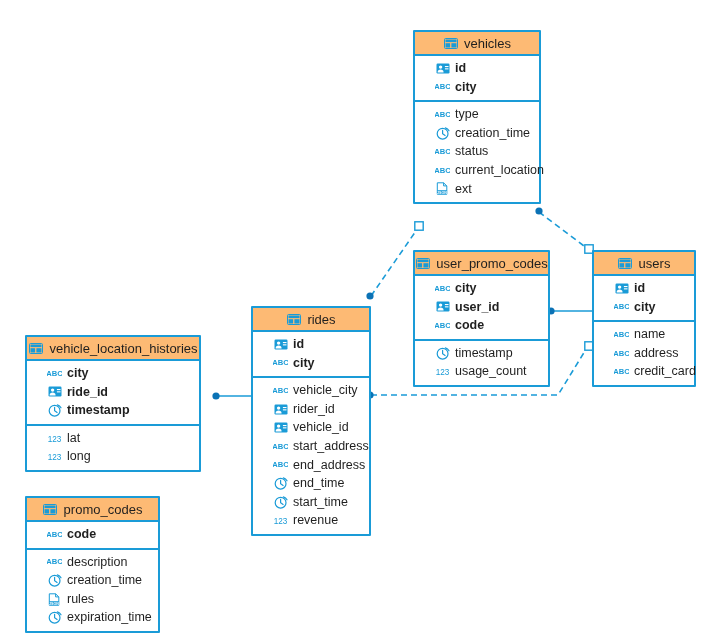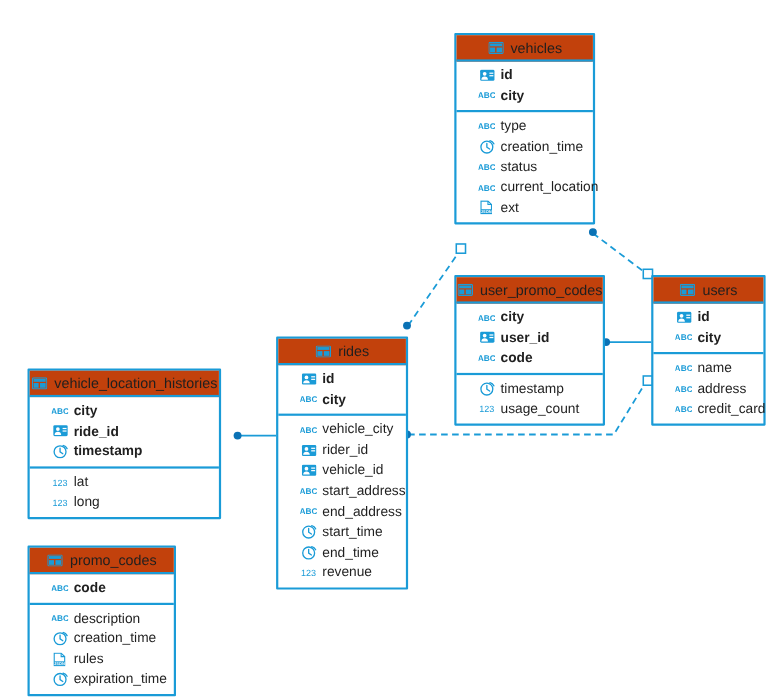--- a/index.html
+++ b/index.html
@@ -35,21 +35,21 @@
     border-radius: 1px;
   }
   .tbl-header {
     box-sizing: border-box;
     height: 24px;
     display: flex;
     align-items: center;
     justify-content: center;
     gap: 6px;
     border-bottom: 2px solid #1a9bd7;
-    background: #c2410c;
+    background: #fdba74;
     padding: 0 6px;
   }
   .tbl-title {
     font-size: 13px;
     color: #1f1f1f;
     white-space: nowrap;
     line-height: 1;
   }
   .col-group {
     box-sizing: border-box;
@@ -406,31 +406,31 @@
             <span class="col-name">end_address</span>
           </div>
           <div class="col">
             <span class="icon">
               <svg width="14" height="13" viewBox="0 0 14 13">
                 <circle cx="6.6" cy="6.7" r="5.4" fill="none" stroke="#1a9bd7" stroke-width="1.2"></circle>
                 <path d="M6.6 3.4v3.4l2.5 1.7" fill="none" stroke="#1a9bd7" stroke-width="1.2" stroke-linecap="round"></path>
                 <path d="M9.4 0.9c1.6 0.4 2.9 1.5 3.6 2.9" fill="none" stroke="#1a9bd7" stroke-width="1.2" stroke-linecap="round"></path>
               </svg>
             </span>
+            <span class="col-name">end_time</span>
+          </div>
+          <div class="col">
+            <span class="icon">
+              <svg width="14" height="13" viewBox="0 0 14 13">
+                <circle cx="6.6" cy="6.7" r="5.4" fill="none" stroke="#1a9bd7" stroke-width="1.2"></circle>
+                <path d="M6.6 3.4v3.4l2.5 1.7" fill="none" stroke="#1a9bd7" stroke-width="1.2" stroke-linecap="round"></path>
+                <path d="M9.4 0.9c1.6 0.4 2.9 1.5 3.6 2.9" fill="none" stroke="#1a9bd7" stroke-width="1.2" stroke-linecap="round"></path>
+              </svg>
+            </span>
             <span class="col-name">start_time</span>
-          </div>
-          <div class="col">
-            <span class="icon">
-              <svg width="14" height="13" viewBox="0 0 14 13">
-                <circle cx="6.6" cy="6.7" r="5.4" fill="none" stroke="#1a9bd7" stroke-width="1.2"></circle>
-                <path d="M6.6 3.4v3.4l2.5 1.7" fill="none" stroke="#1a9bd7" stroke-width="1.2" stroke-linecap="round"></path>
-                <path d="M9.4 0.9c1.6 0.4 2.9 1.5 3.6 2.9" fill="none" stroke="#1a9bd7" stroke-width="1.2" stroke-linecap="round"></path>
-              </svg>
-            </span>
-            <span class="col-name">end_time</span>
           </div>
           <div class="col">
             <span class="icon">
               <svg width="15" height="11" viewBox="0 0 15 11">
                 <text x="7.5" y="8.6" font-family="Liberation Sans, sans-serif" font-size="8.2" fill="#1a9bd7" text-anchor="middle">123</text>
               </svg>
             </span>
             <span class="col-name">revenue</span>
           </div>
         </div>

